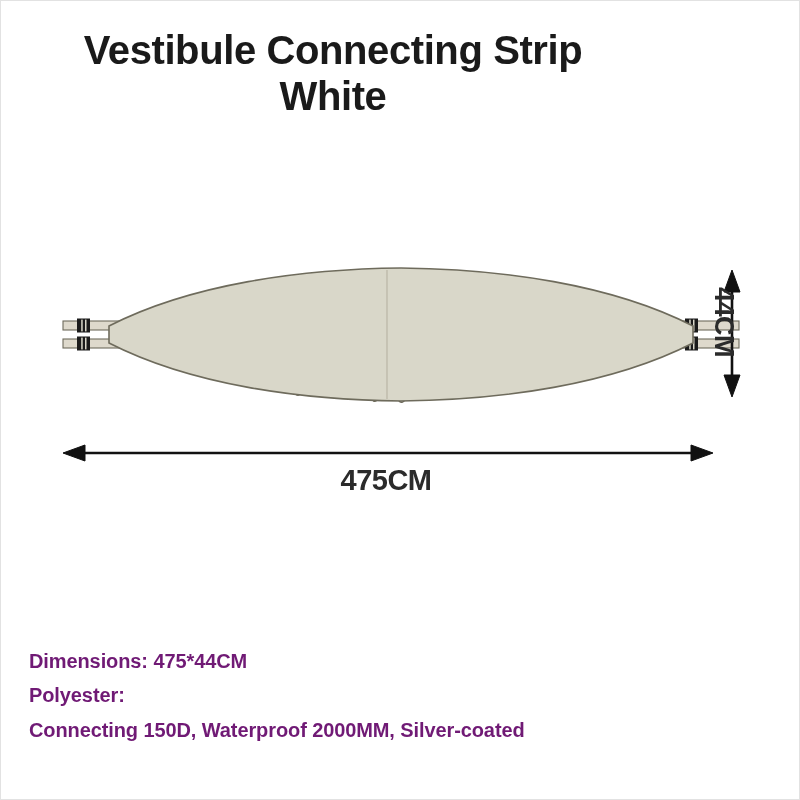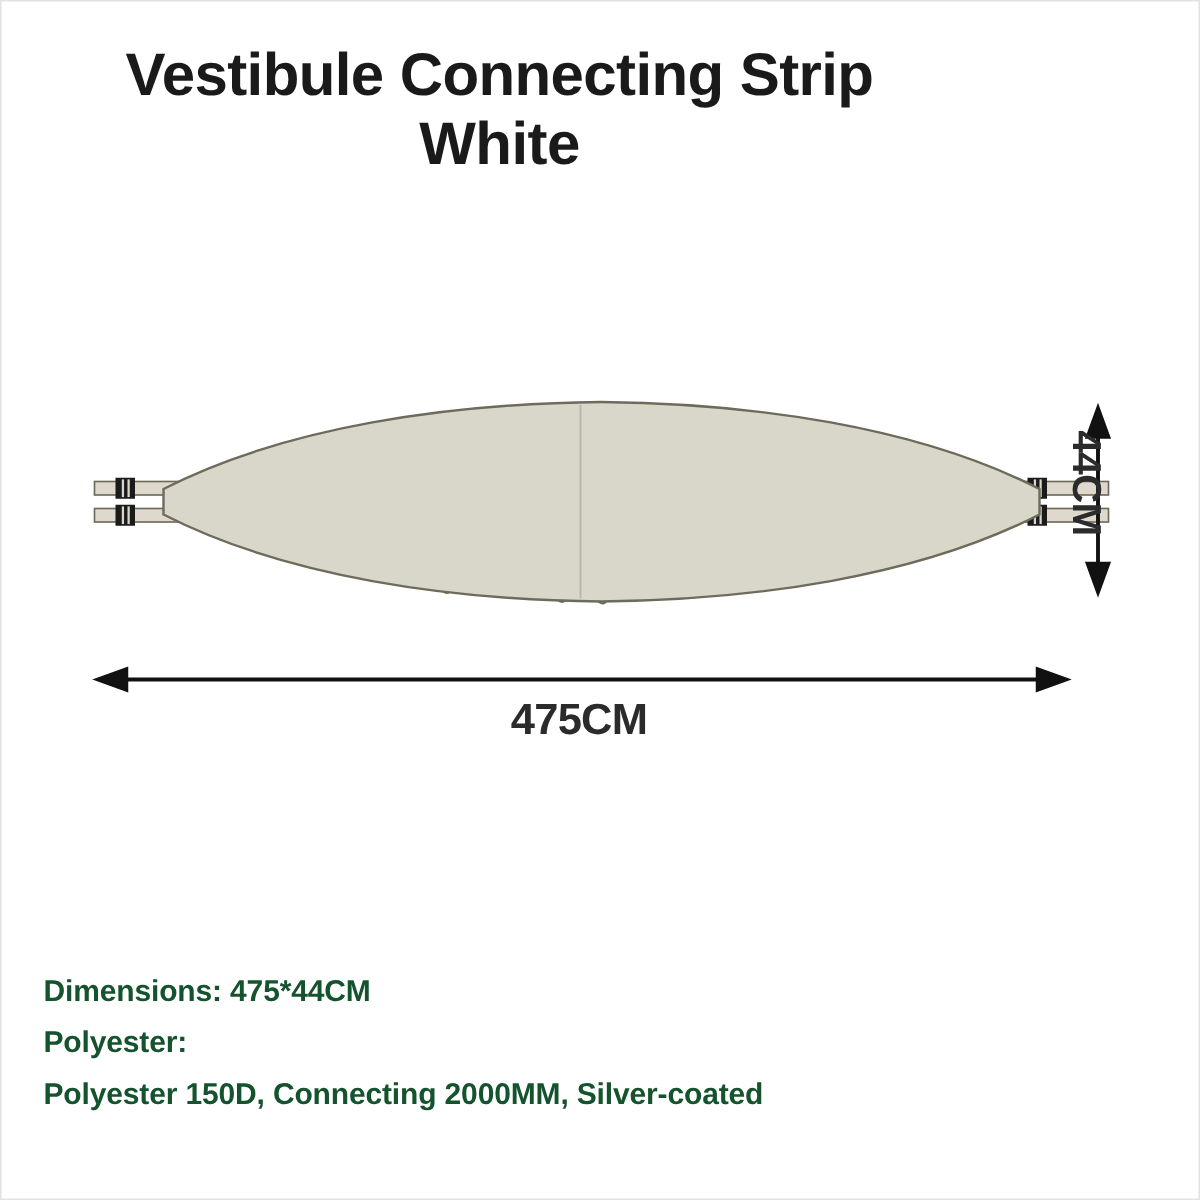--- a/index.html
+++ b/index.html
@@ -70,21 +70,21 @@
     letter-spacing: -0.5px;
   }
 
   
   #specs {
     position: absolute;
     left: 28px;
     top: 643px;
     font-size: 20px;
     font-weight: bold;
-    color: #14532d;
+    color: #701a75;
     line-height: 1.72;
     letter-spacing: -0.1px;
   }
   #specs div { white-space: nowrap; }
 </style>
 </head>
 <body>
 
 <div id="page">
 
@@ -220,16 +220,16 @@
     </svg>
   </div>
 
   <div id="dim-v-label">44CM</div>
 
   <div id="dim-h-label">475CM</div>
 
   <div id="specs">
     <div>Dimensions: 475*44CM</div>
     <div>Polyester:</div>
-    <div>Polyester 150D, Connecting 2000MM, Silver-coated</div>
+    <div>Connecting 150D, Waterproof 2000MM, Silver-coated</div>
   </div>
 
 </div>
 
 </body></html>

